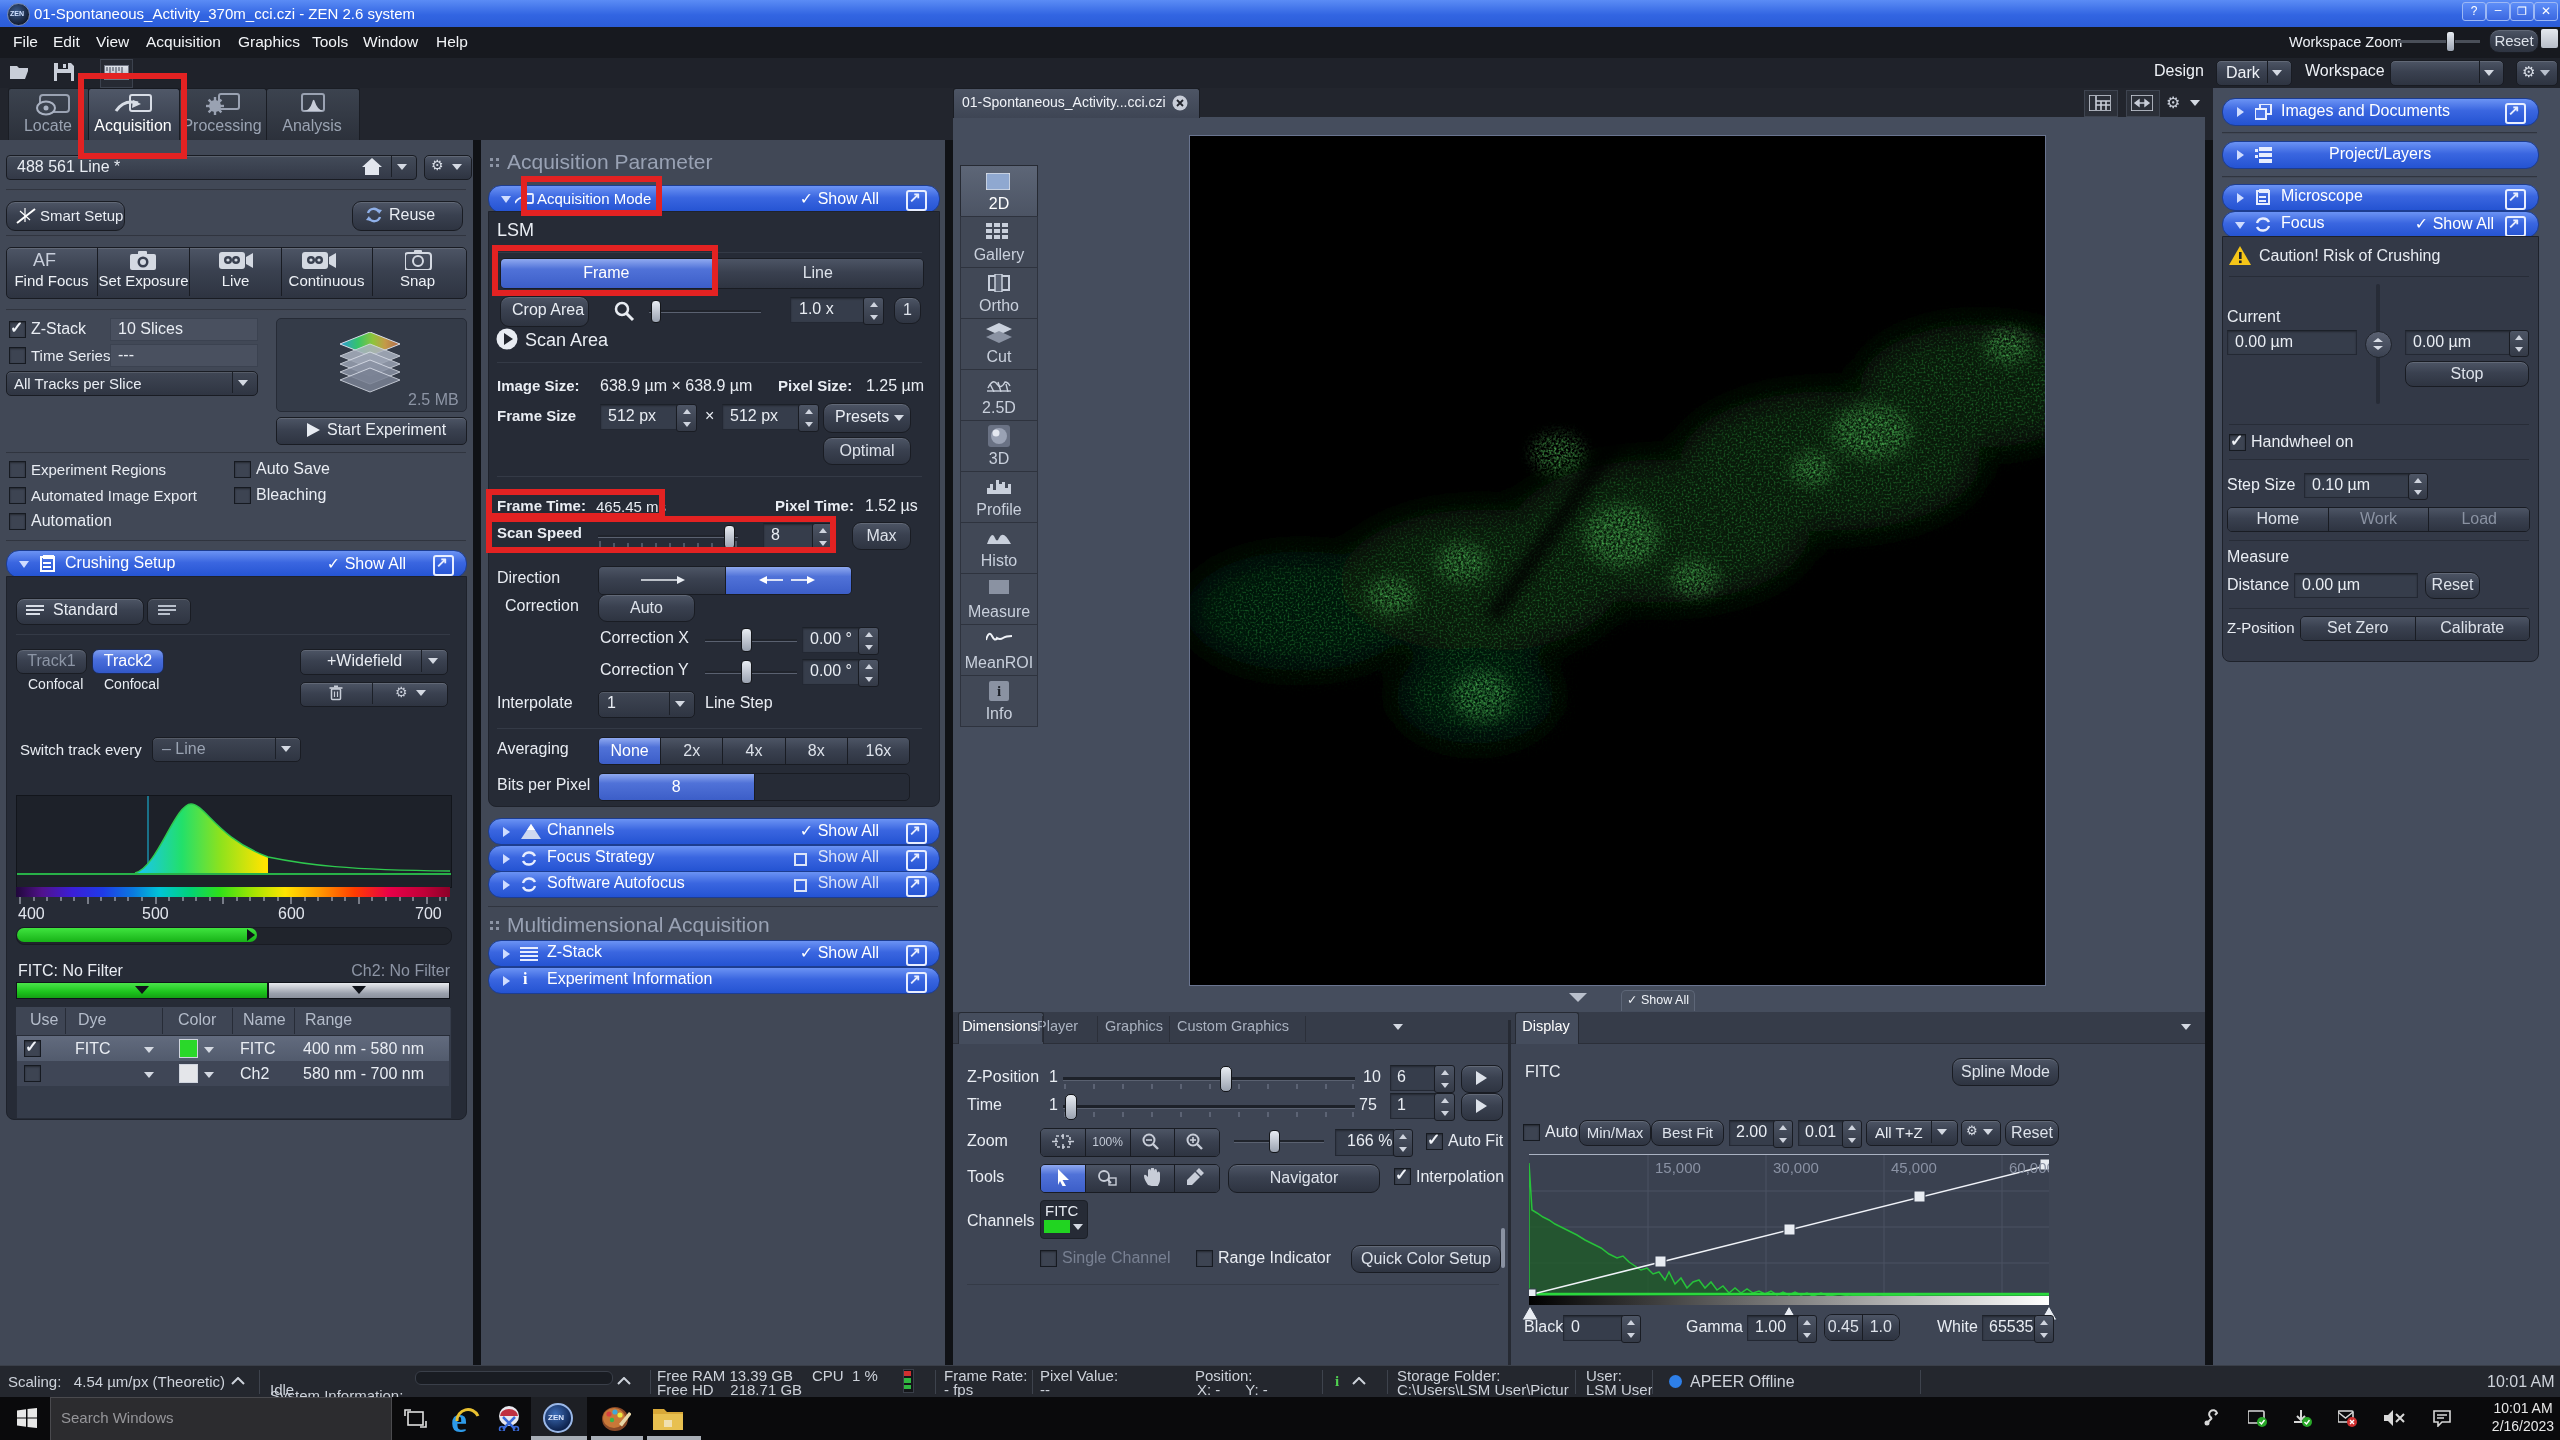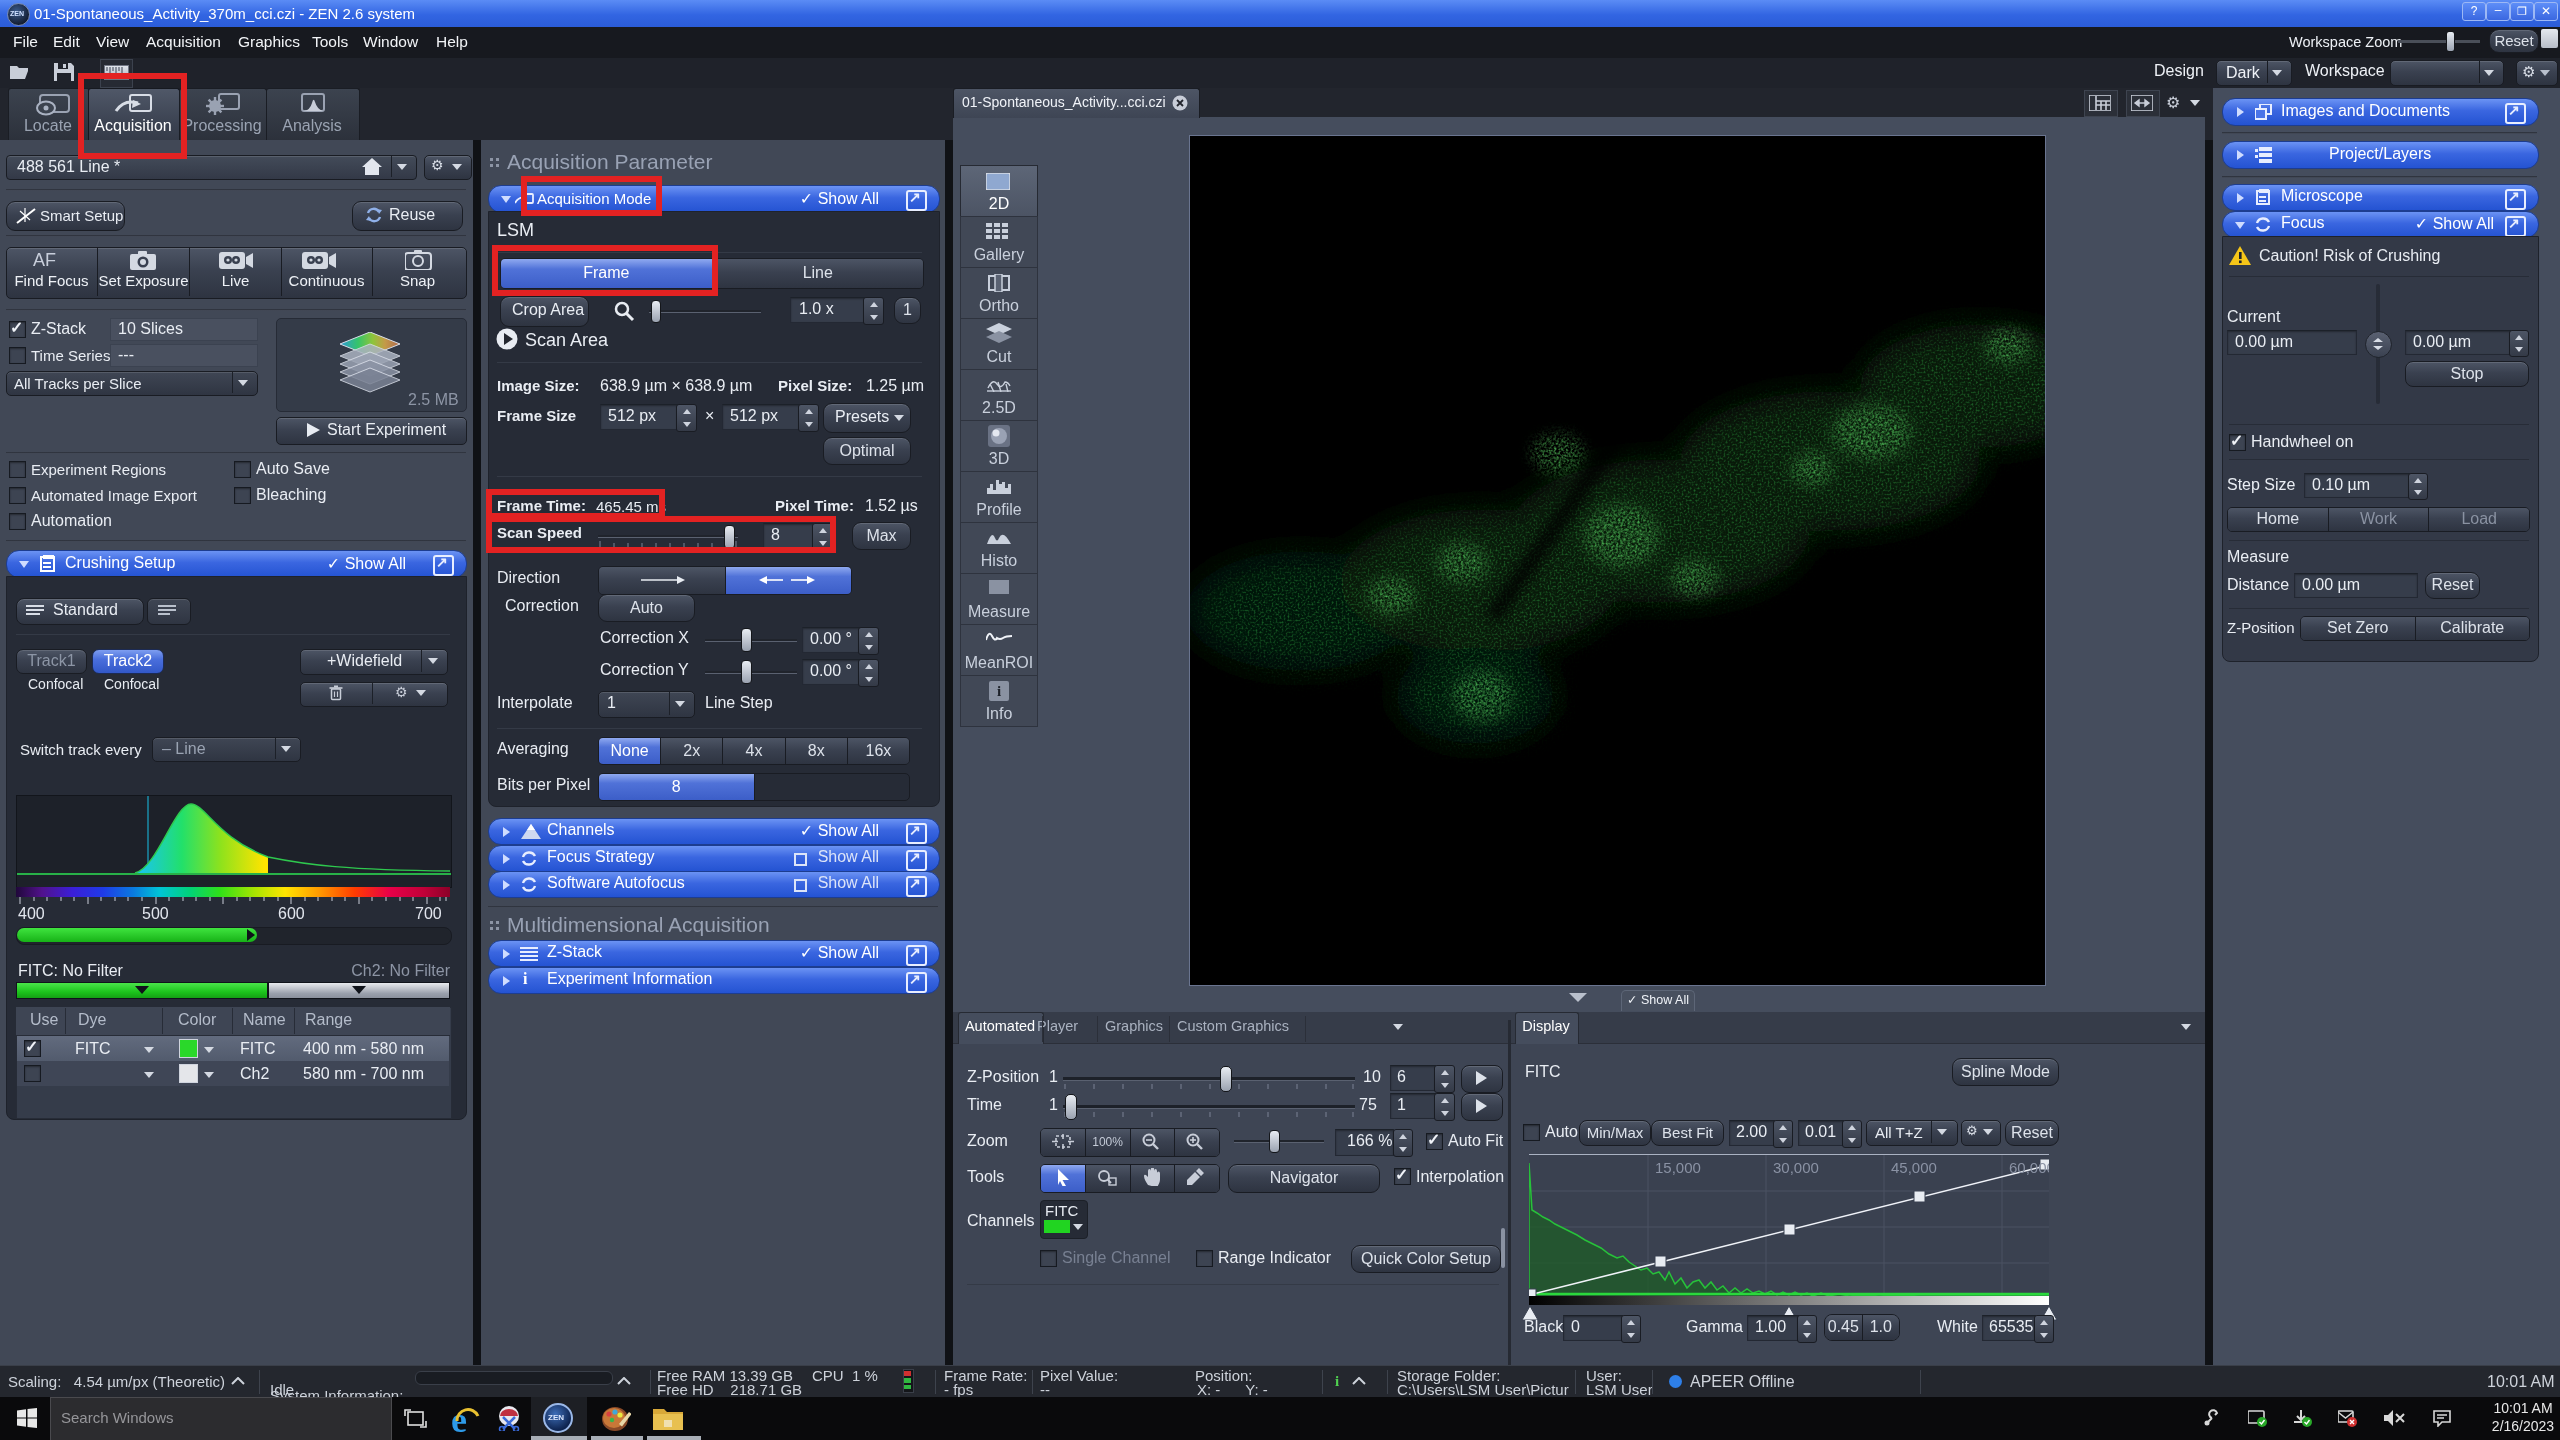--- a/index.html
+++ b/index.html
@@ -784,21 +784,21 @@
  </div>
 
  <svg class="abs" style="left:616px;top:905px;" width="18" height="10">
         <path d="M0 0 h18 l-9 9z" fill="#b9c0cc"></path>
       </svg>
  <div class="abs" style="left:668px;top:902px;width:72px;height:20px;background:#48505f;border:1px solid #5d6677;border-bottom:none;border-radius:5px 5px 0 0;font-size:12.5px;color:#f0f3f8;text-align:center;line-height:19px;">✓ Show All</div>
 
  <div class="abs" style="left:0;top:924px;width:1252px;height:353px;background:#3e4554;border-top:1px solid #2b2f39;"></div>
  <div class="abs" style="left:0;top:924px;width:1252px;height:31px;background:#363c49;border-bottom:1px solid #2b2f39;"></div>
  <div class="abs" style="left:5px;top:924px;width:84px;height:31px;background:#454d5d;border:1px solid #262a33;border-bottom:none;border-radius:3px 3px 0 0;"></div>
- <div class="abs" style="left:5px;top:930px;width:84px;text-align:center;font-size:14.5px;color:#fff;">Automated</div>
+ <div class="abs" style="left:5px;top:930px;width:84px;text-align:center;font-size:14.5px;color:#fff;">Dimensions</div>
  <div class="abs" style="left:84px;top:930px;font-size:14.5px;color:#aab2c0;">Player</div>
  <div class="abs" style="left:89px;top:928px;width:1px;height:26px;background:#2b2f39;"></div>
  <div class="abs" style="left:152px;top:930px;font-size:14.5px;color:#aab2c0;">Graphics</div>
  <div class="abs" style="left:144px;top:928px;width:1px;height:26px;background:#2b2f39;"></div>
  <div class="abs" style="left:224px;top:930px;font-size:14.5px;color:#aab2c0;">Custom Graphics</div>
  <div class="abs" style="left:216px;top:928px;width:1px;height:26px;background:#2b2f39;"></div>
  <div class="abs" style="left:352px;top:928px;width:1px;height:26px;background:#2b2f39;"></div>
  <div class="dar" style="left:440px;top:936px;"></div>
 
  <div class="lbl" style="left:14px;top:980px;font-size:16px;">Z-Position</div>

